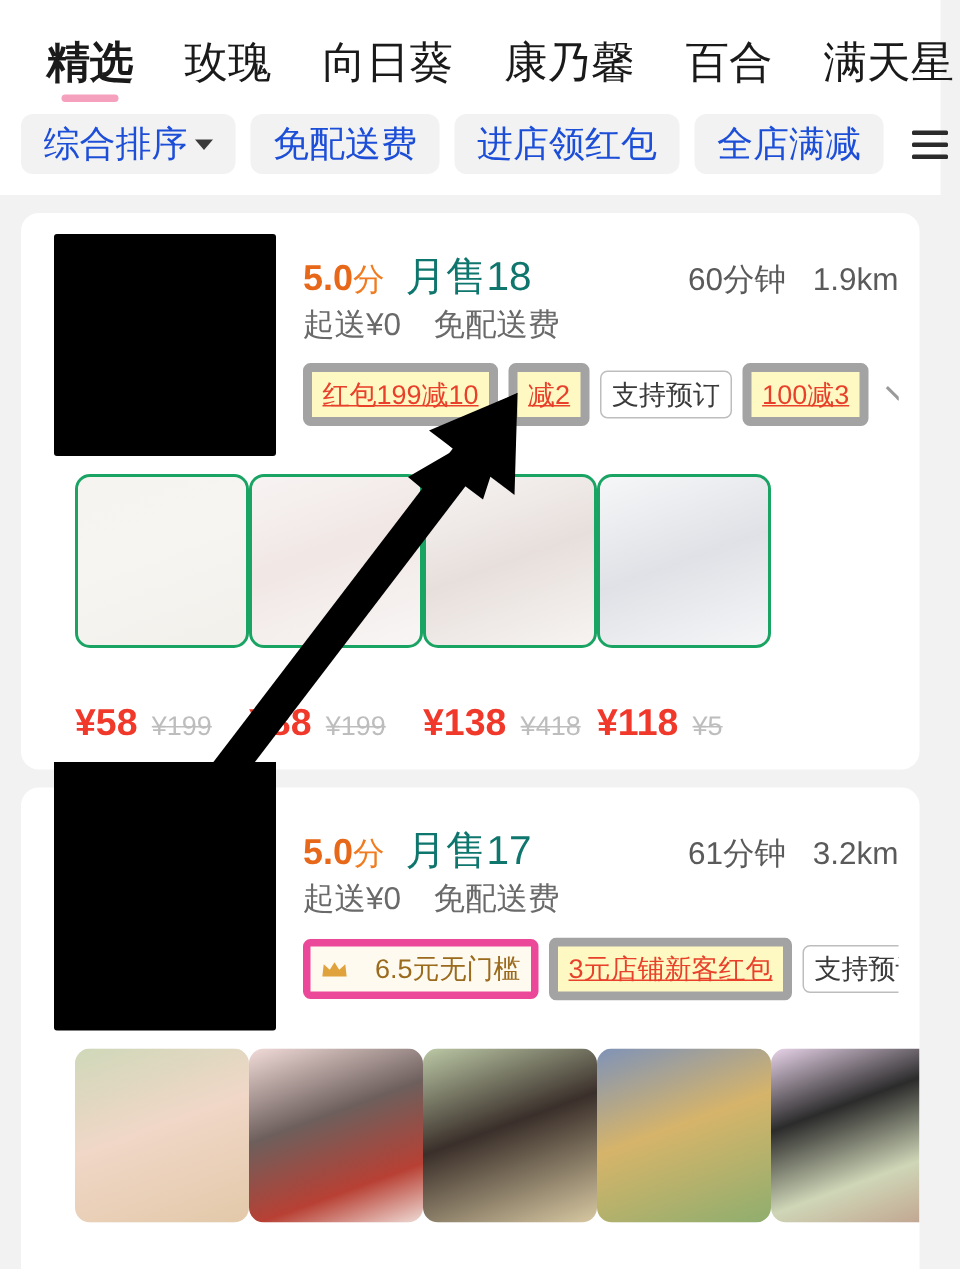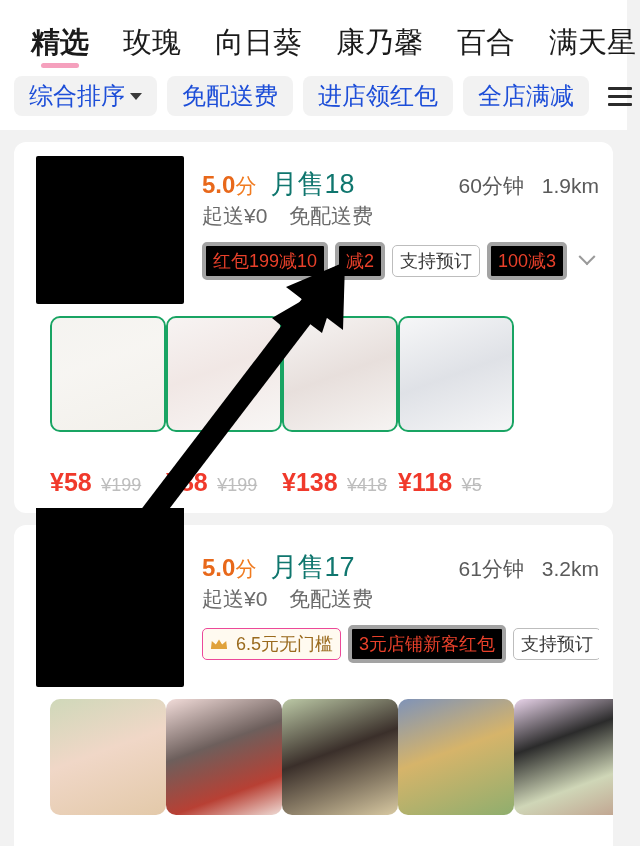--- a/index.html
+++ b/index.html
@@ -137,25 +137,25 @@
   }
   .tag {
     font-size: 18px;
     line-height: 1;
     padding: 6px 7px;
     border-radius: 5px;
     white-space: nowrap;
     flex: 0 0 auto;
     cursor: pointer;
   }
-  .tag.red { color: #e8402a; border: 4px solid #a3a3a3; background: #000000; }
+  .tag.red { color: #e8402a; border: 6px solid #a3a3a3; background: #fef9c3; text-decoration: underline; }
   .tag.gray { color: #3a3a3a; border: 1px solid #bdbdbd; background: #fff; }
   .tag.gold {
-    color: #9a6a1d; border: 1px solid #ec4899; background: #fffaf0;
-    display: flex; align-items: center; gap: 8px;
+    color: #9a6a1d; border: 5px solid #ec4899; background: #fffaf0;
+    display: flex; align-items: center; gap: 18px;
   }
   .crown {
     display: inline-block; width: 18px; height: 13px; flex: 0 0 auto;
   }
   .chev {
     margin-left: auto;
     width: 26px; height: 26px;
     display: flex; align-items: center; justify-content: center;
     flex: 0 0 auto;
     cursor: pointer;

